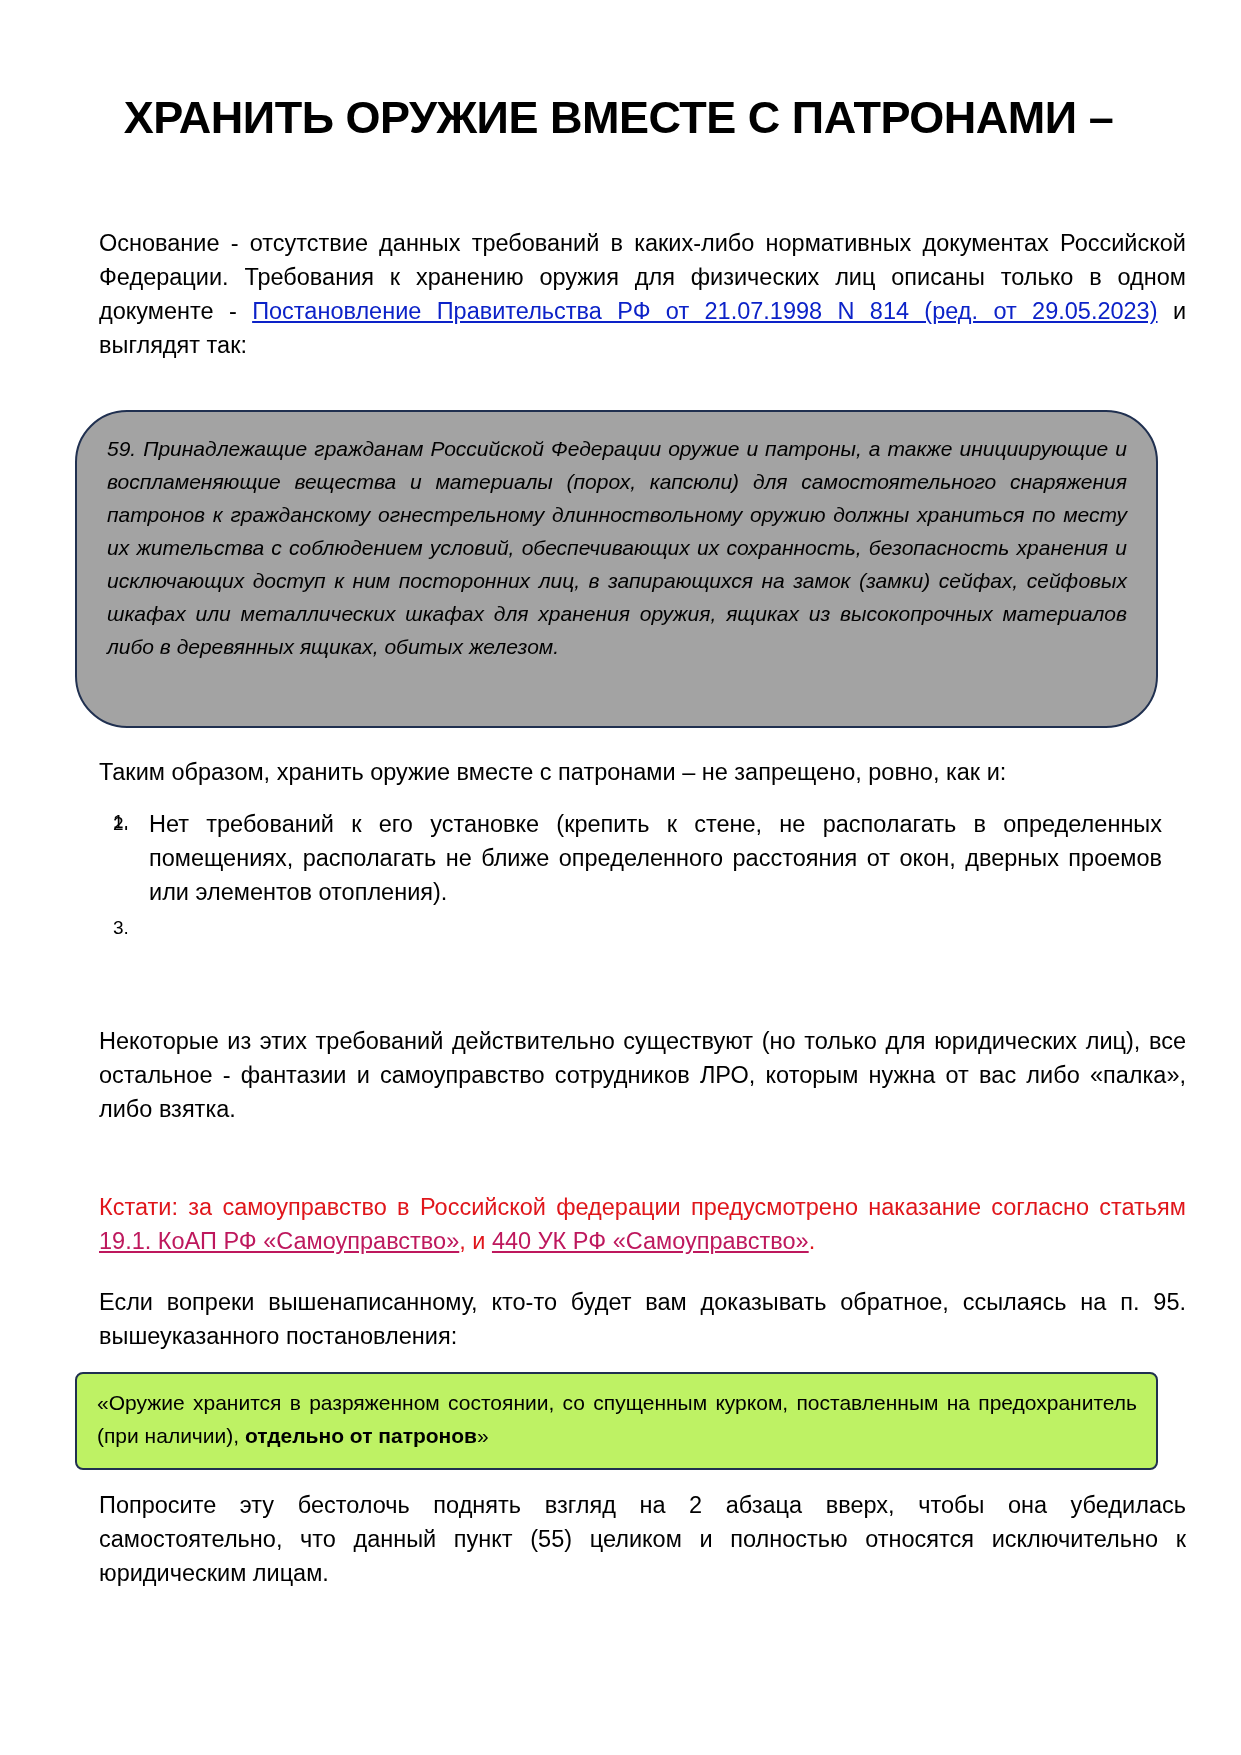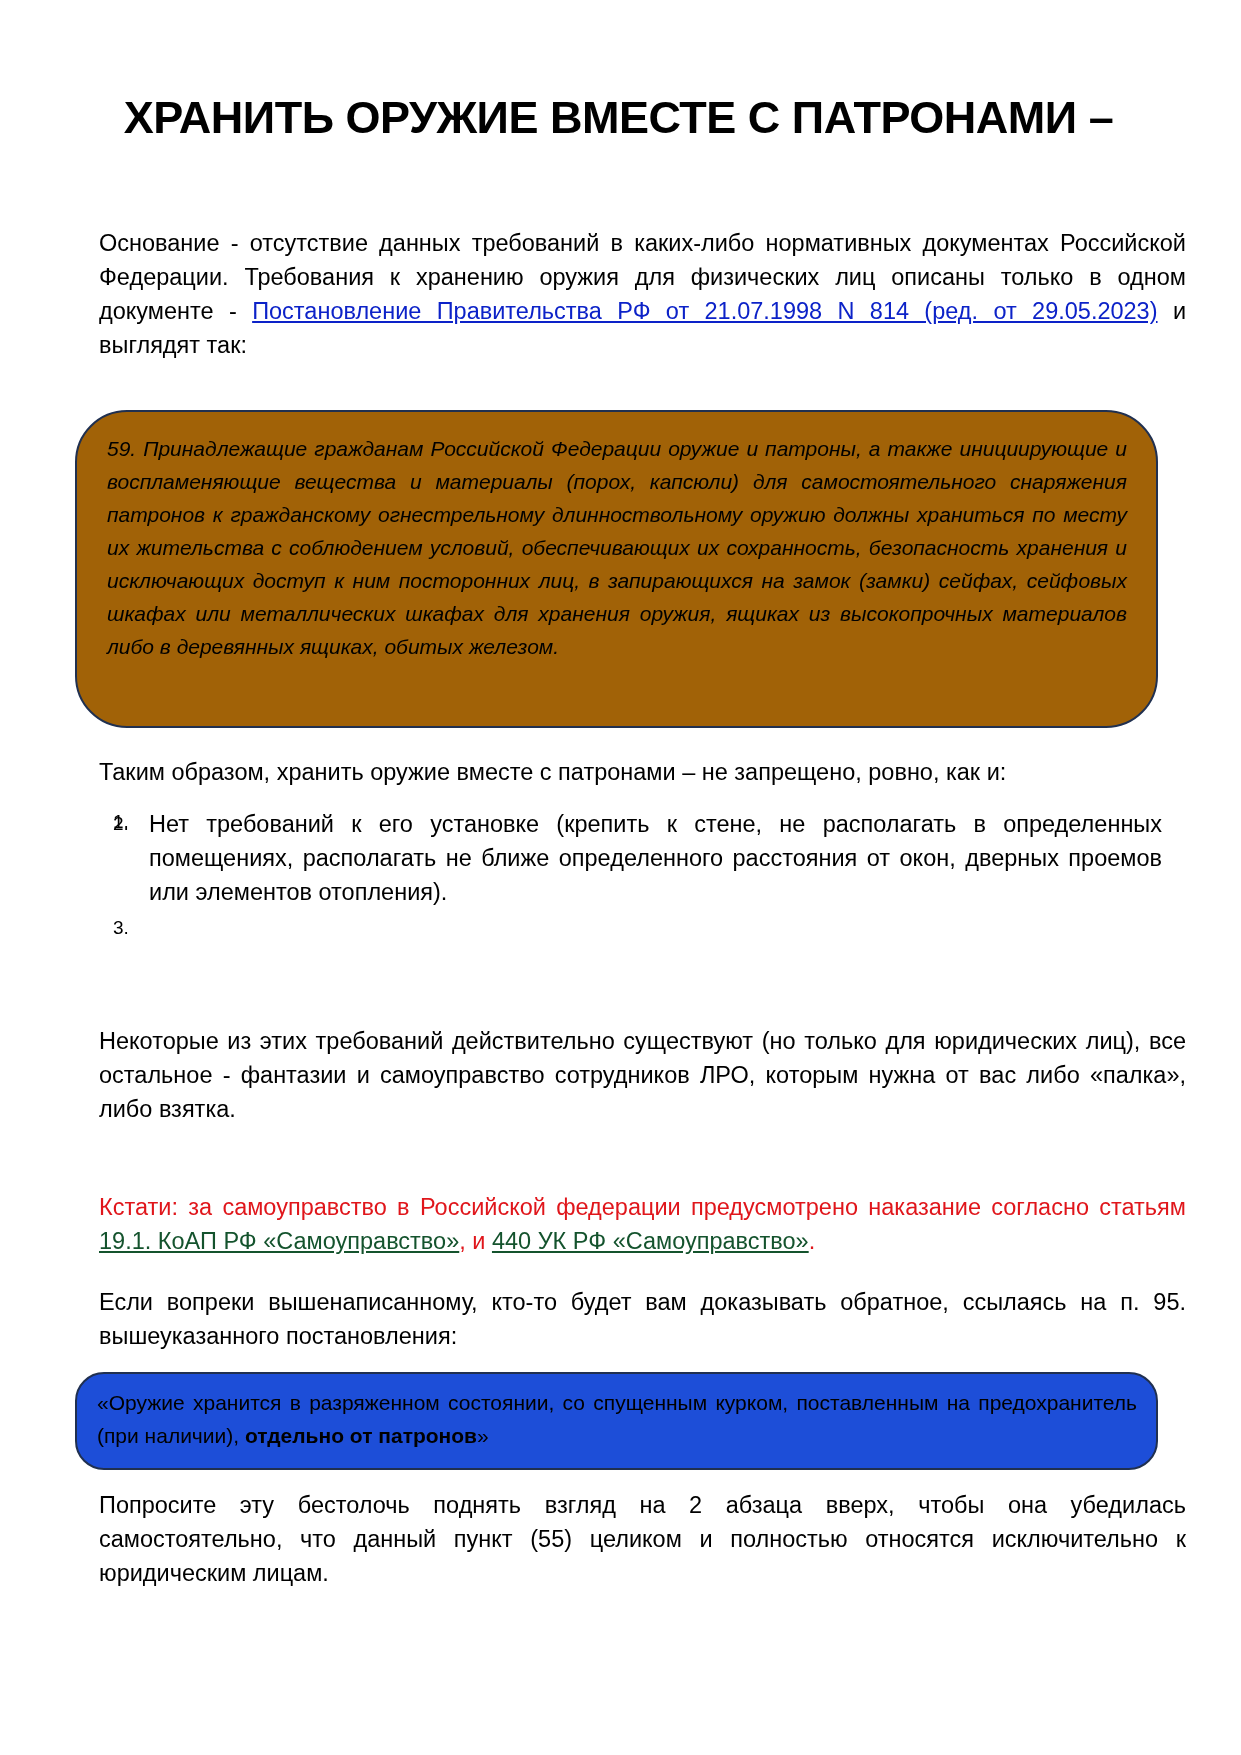--- a/index.html
+++ b/index.html
@@ -4,28 +4,28 @@
 <style>
   html, body { margin: 0; padding: 0; background: #ffffff; }
   body { width: 1241px; height: 1755px; position: relative; overflow: hidden;
          font-family: "Liberation Sans", "DejaVu Sans", sans-serif; color: #000; }
   .page { position: absolute; left: 75px; top: 0; width: 1087px; }
   .title { position: absolute; top: 82px; left: 0; width: 1087px; text-align: center;
            font-weight: bold; font-size: 45px; line-height: 72px; letter-spacing: -0.5px; }
   .p { position: absolute; left: 0; width: 1087px; font-size: 23.5px; line-height: 34px; text-align: justify; margin-left: 24px; }
   .p.last-left { text-align-last: left; }
   a.link { color: #0c22c8; text-decoration: underline; }
-  a.link-red { color: #14532d; text-decoration: underline; }
+  a.link-red { color: #be185d; text-decoration: underline; }
   .red { color: #e0161b; }
   .green-box { position: absolute; left: 0; top: 410px; width: 1083px; height: 318px;
-               background: #a16207; border: 2px solid #203050; border-radius: 52px; box-sizing: border-box; }
+               background: #a3a3a3; border: 2px solid #203050; border-radius: 52px; box-sizing: border-box; }
   .green-box .q { position: absolute; left: 30px; top: 20px; width: 1020px; font-style: italic;
                   font-size: 21px; line-height: 33px; text-align: justify; }
   .peach-box { position: absolute; left: 0; top: 1372px; width: 1083px; height: 98px;
-               background: #1d4ed8; border: 2px solid #203050; border-radius: 29px; box-sizing: border-box; }
+               background: #bef264; border: 2px solid #203050; border-radius: 8px; box-sizing: border-box; }
   .peach-box .q { position: absolute; left: 20px; top: 12px; width: 1040px; font-size: 21px; line-height: 33px; text-align: justify; }
   ol.reqs { position: absolute; left: 0; top: 805px; width: 1087px; margin: 0; padding: 0; list-style: none; }
   ol.reqs li { position: relative; padding-left: 74px; font-size: 23.5px; line-height: 34px; text-align: justify; margin-bottom: 2px; }
   ol.reqs li .num { position: absolute; left: 38px; top: 0; font-size: 19px; }
 </style>
 </head>
 <body>
 
 <div class="page">
 

